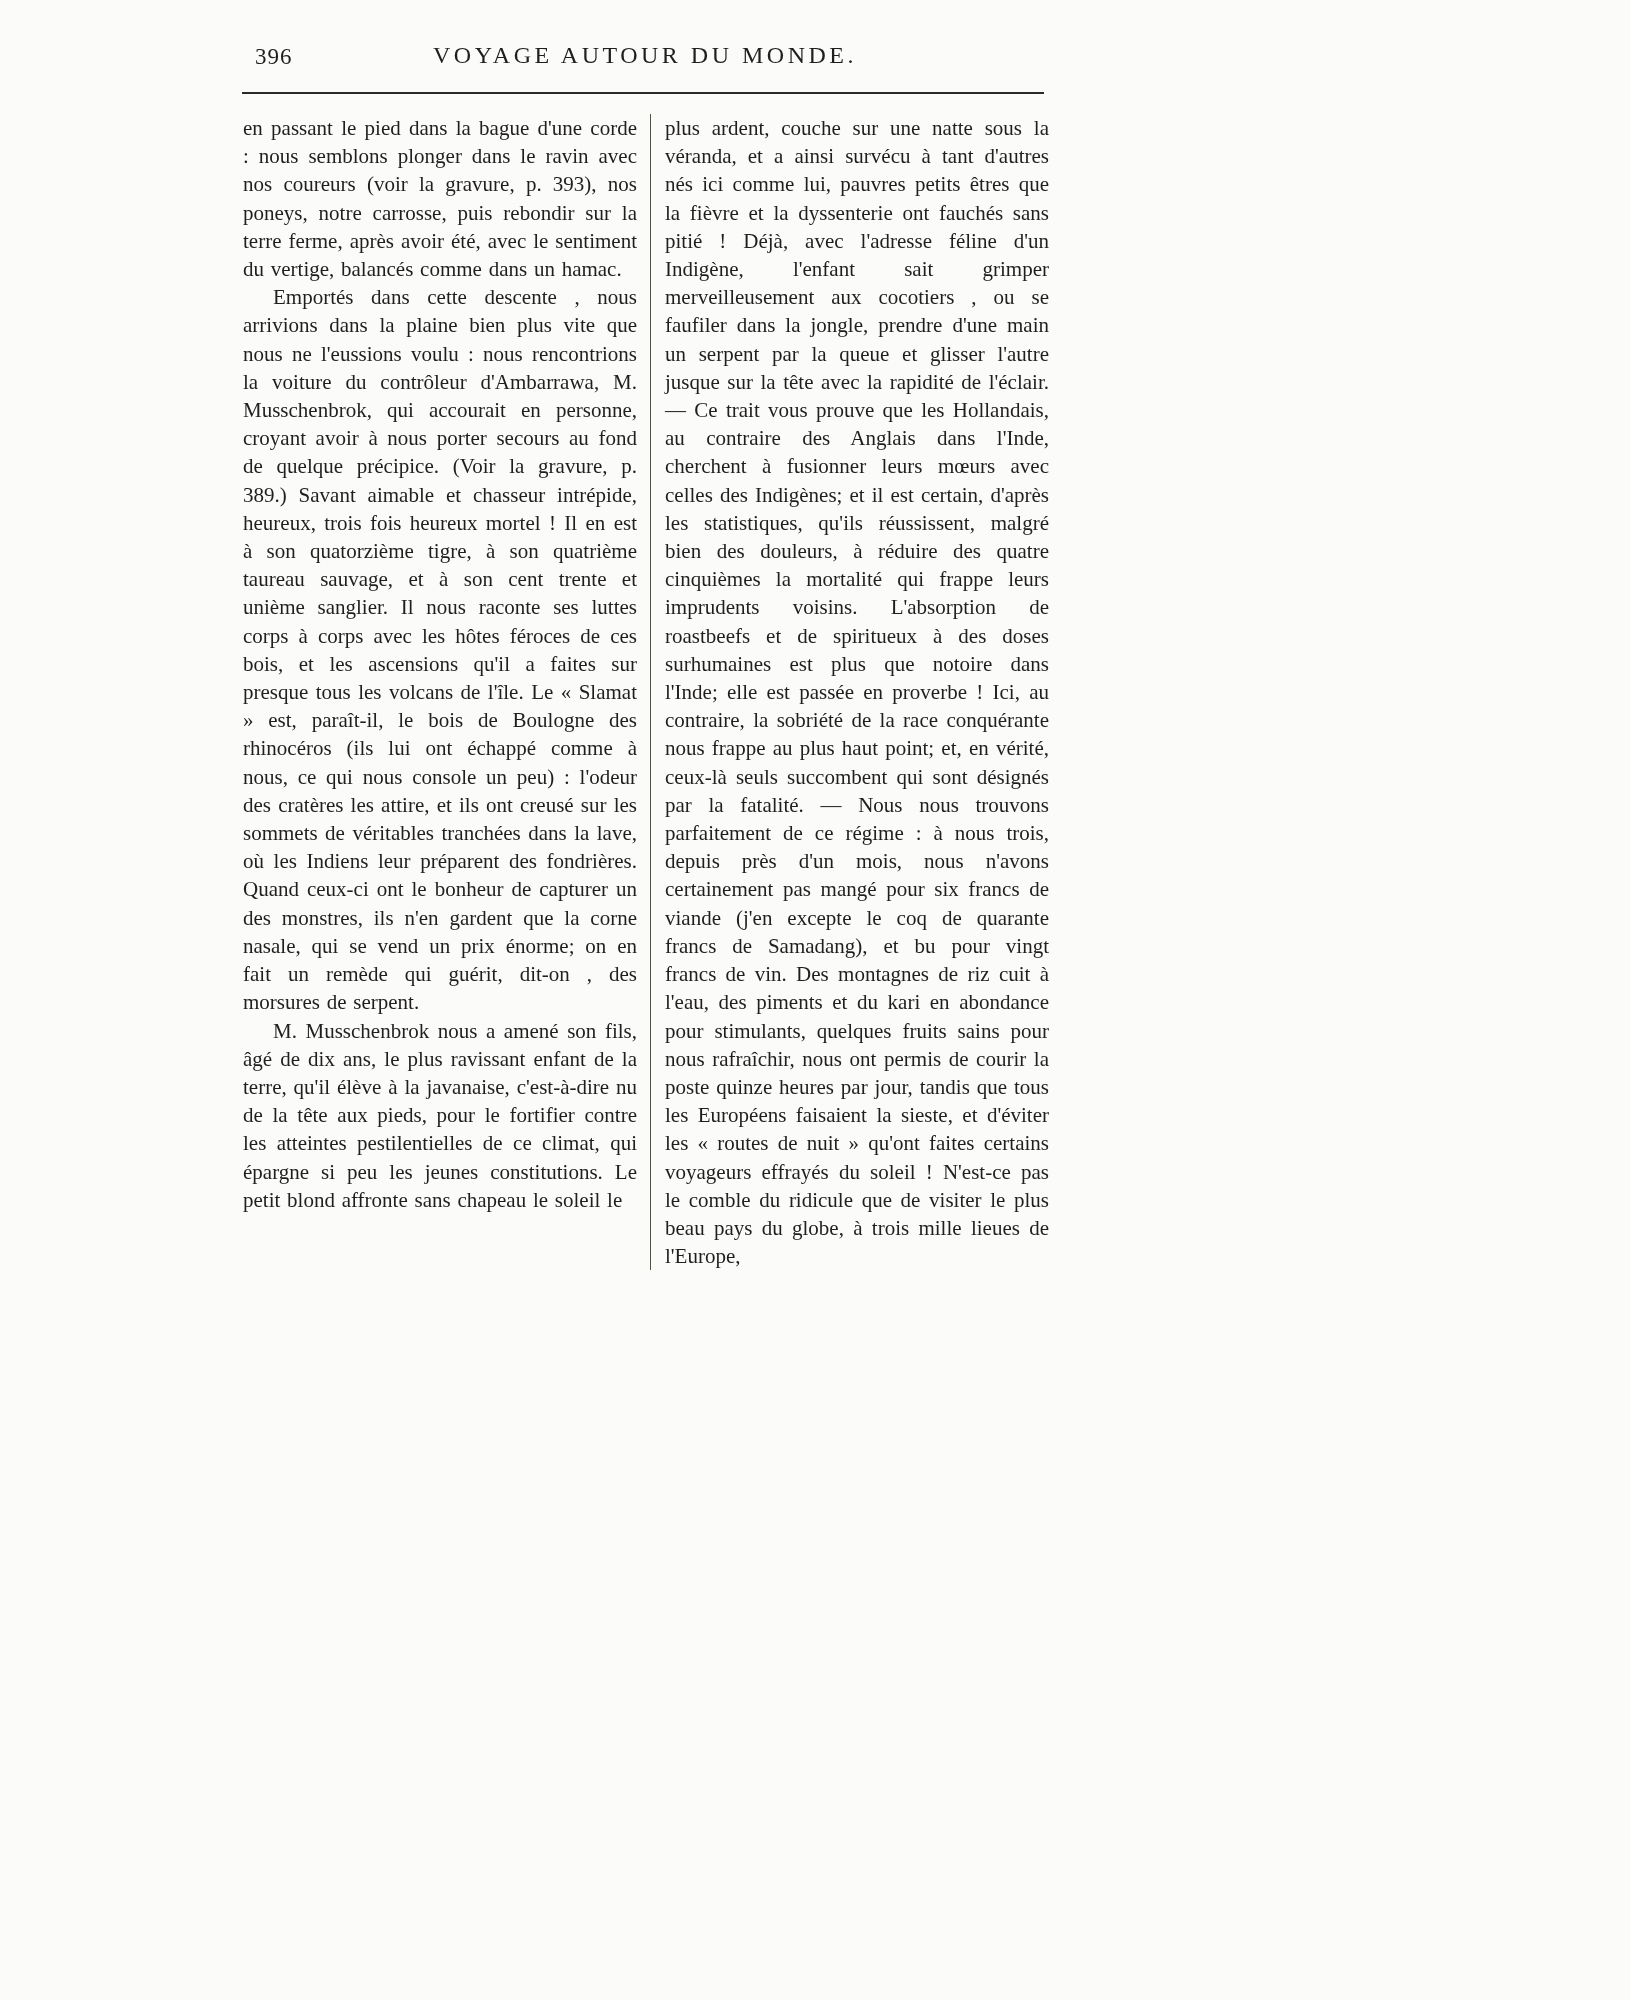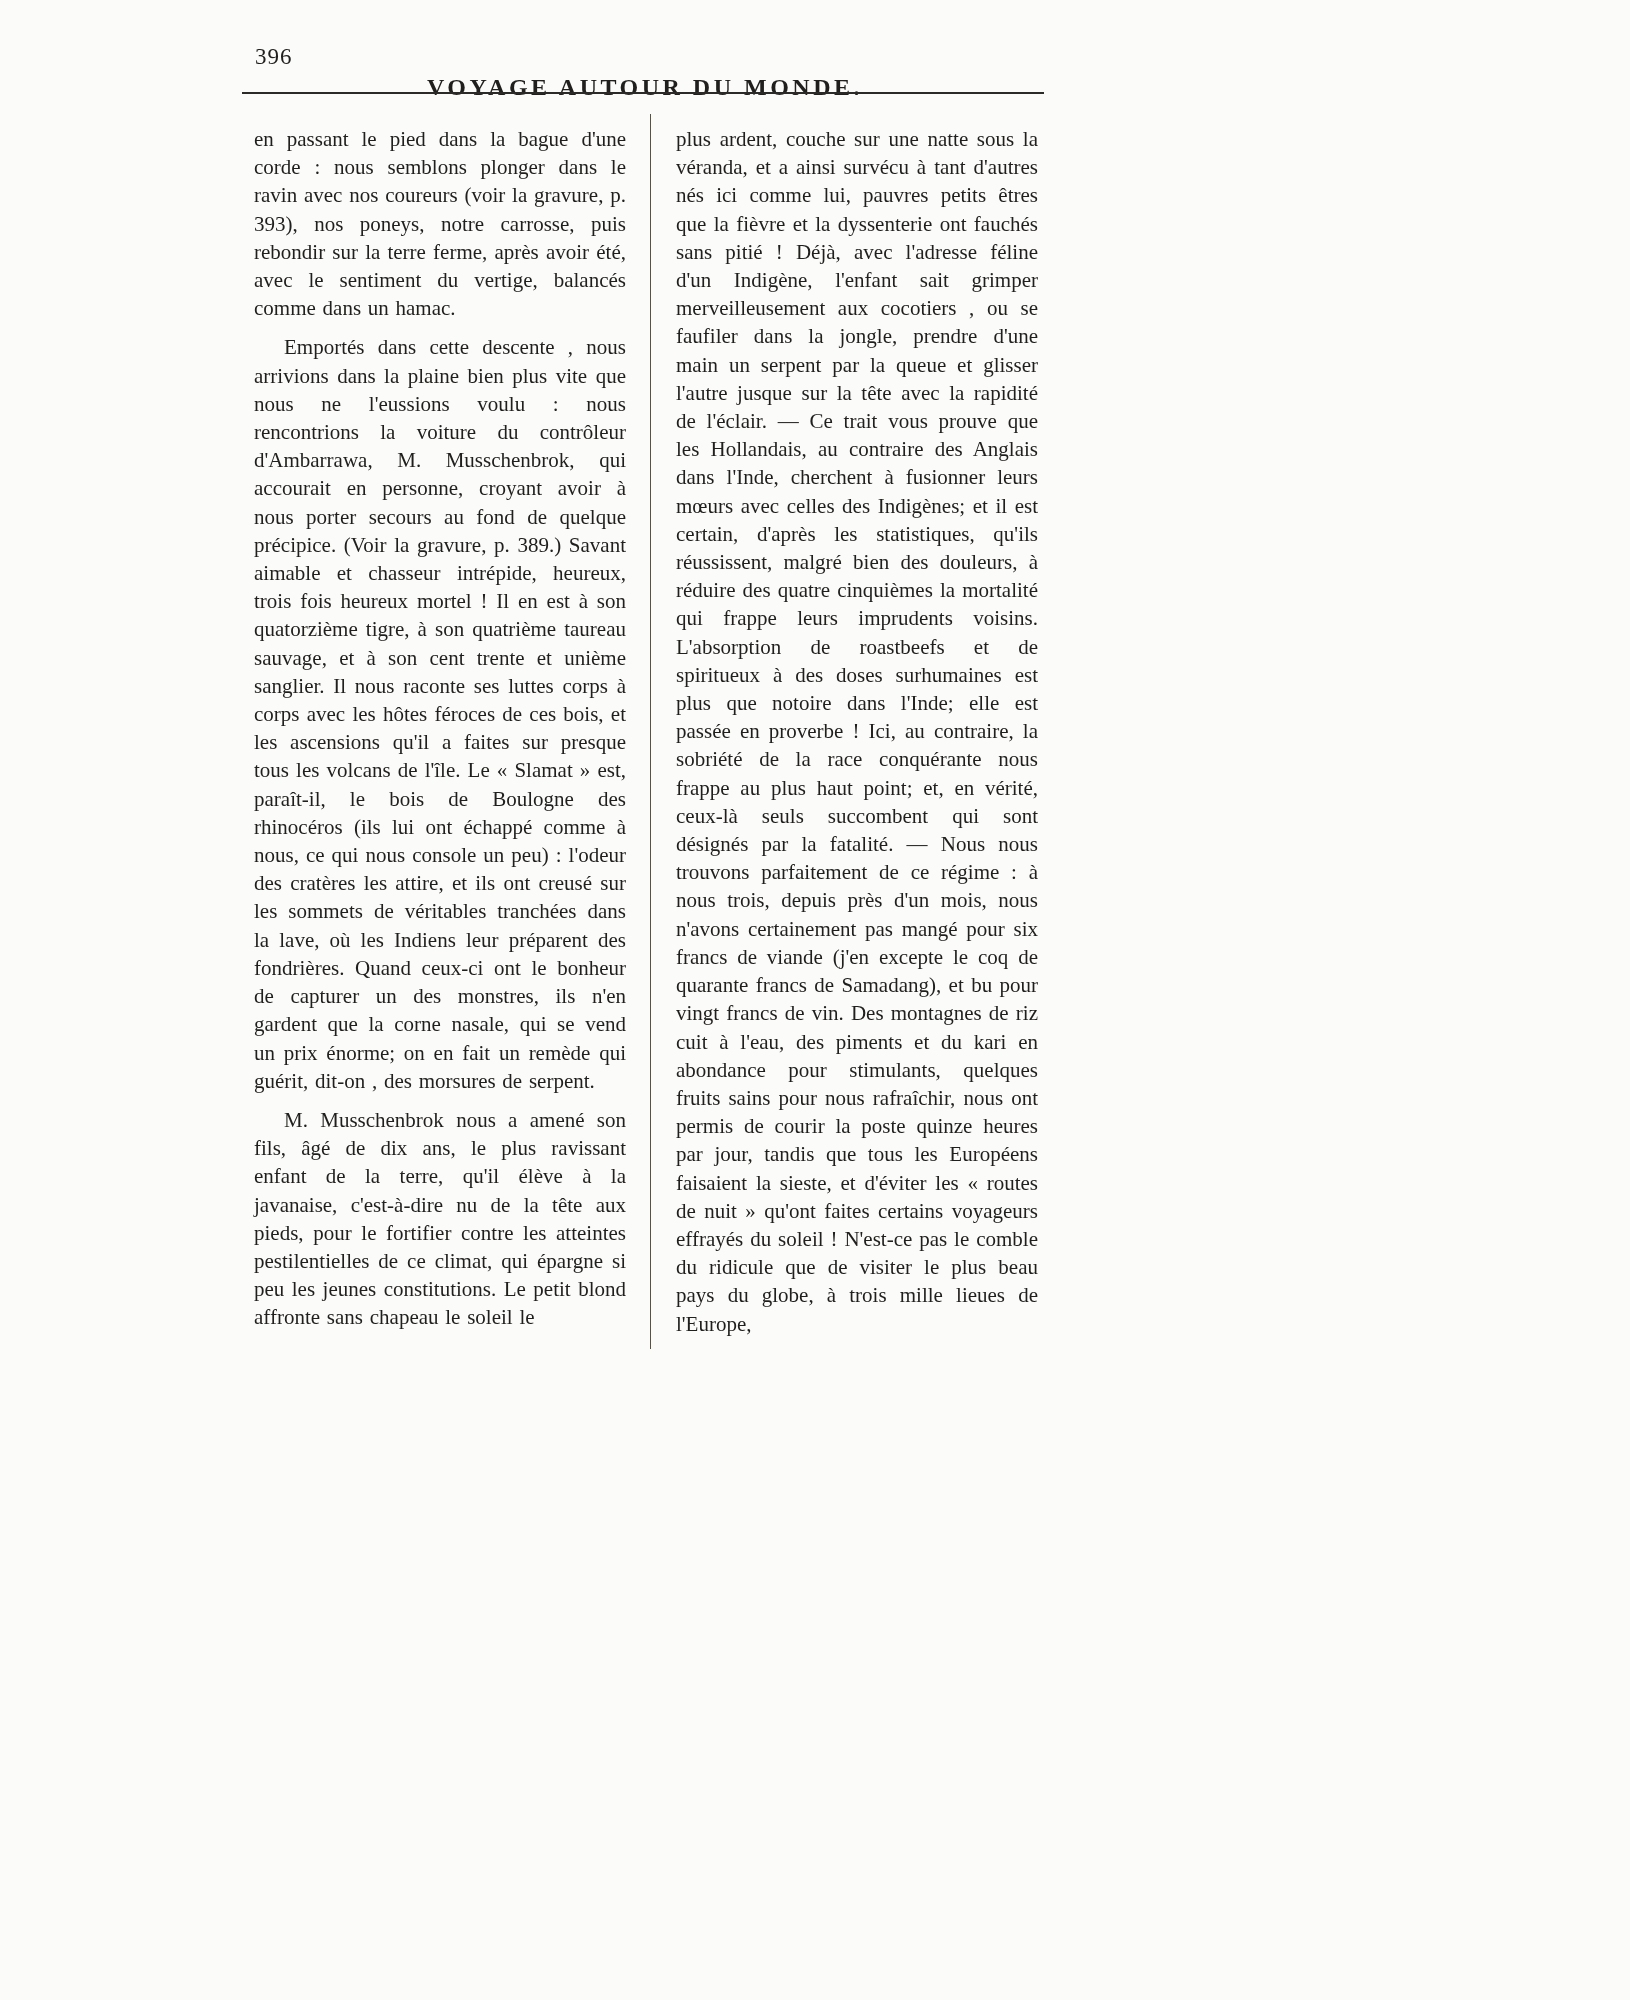--- a/index.html
+++ b/index.html
@@ -22,23 +22,22 @@
     font-size: 23px;
     letter-spacing: 1px;
   }
   .page-title {
     position: absolute;
     left: 240px;
     top: 42px;
     width: 810px;
     text-align: center;
     font-size: 24px;
-    font-weight: bold;
+    font-weight: normal;
     letter-spacing: 3.5px;
-    margin-top: 32px;
   }
   .header-rule {
     position: absolute;
     left: 242px;
     top: 92px;
     width: 802px;
     height: 2px;
     background: #2b2a28;
     border: none;
     margin: 0;
@@ -58,21 +57,21 @@
     word-spacing: 1.5px;
   }
   .col-left { width: 394px; }
   .col-right { width: 384px; }
   .divider {
     width: 1px;
     background: #555249;
     margin-left: 13px;
     margin-right: 14px;
   }
-  p { margin: 11px; font-family: Liberation Serif, serif; }
+  p { margin: 0; font-family: Liberation Serif, serif; }
   p.indent { text-indent: 30px; }
 </style>
 </head>
 <body>
 
 <div class="page-number">396</div>
 <div class="page-title">VOYAGE AUTOUR DU MONDE.</div>
 <div class="header-rule"></div>
 
 <div class="columns">

